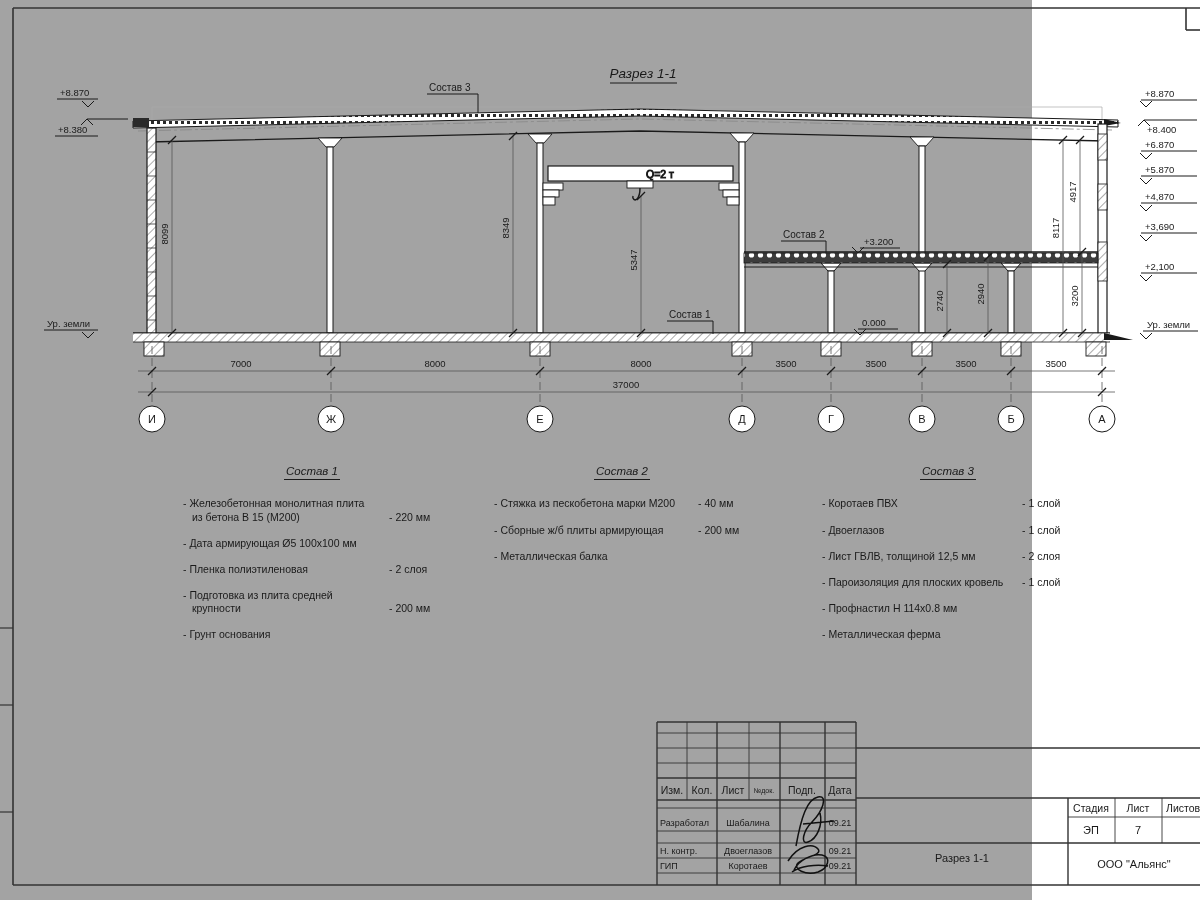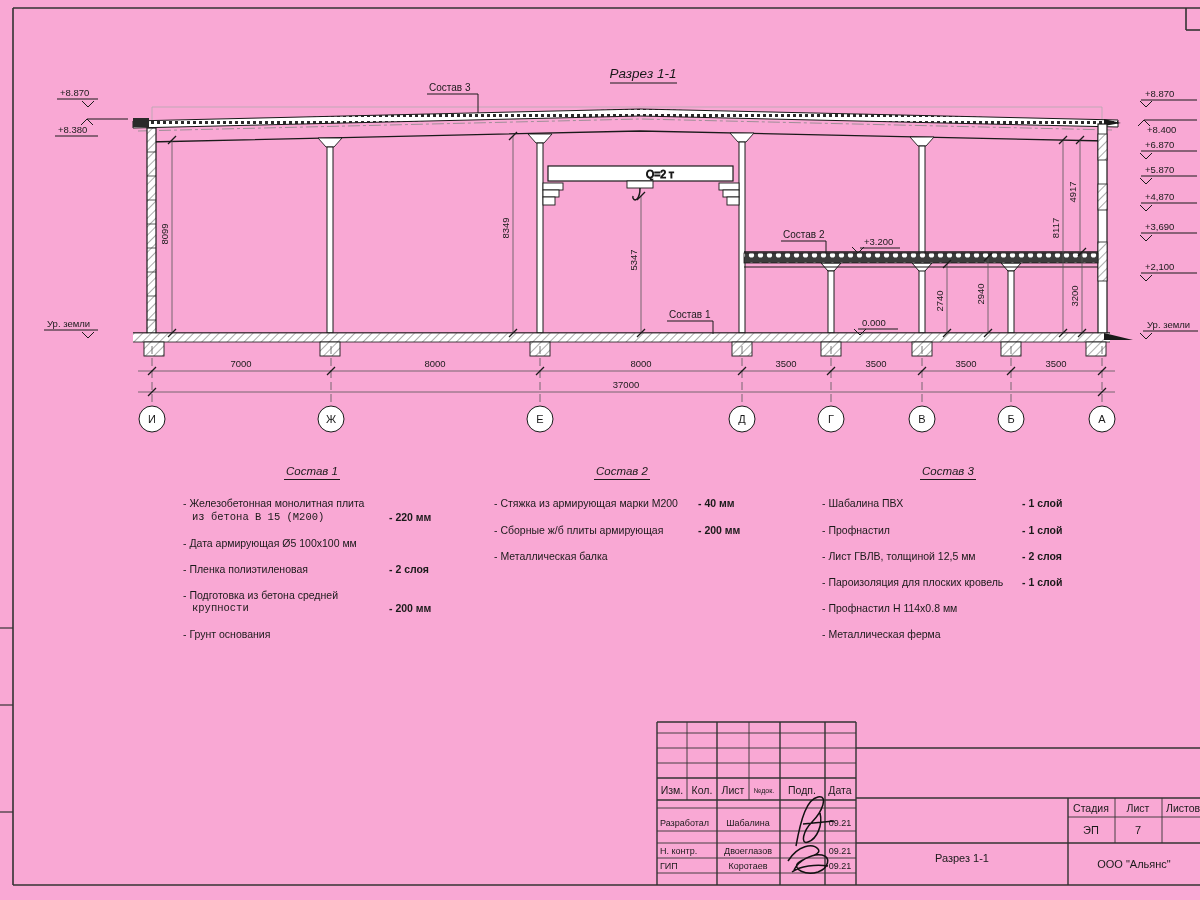--- a/index.html
+++ b/index.html
@@ -1,36 +1,36 @@
 <!DOCTYPE html>
 <html><head>
 <meta charset="utf-8">
 <style>
   html,body{margin:0;padding:0;background:#fff;}
   body{width:1200px;height:900px;overflow:hidden;font-family:"Liberation Sans",sans-serif;color:#1a1a1a;}
-  .sheet{position:relative;width:1200px;height:900px;background:#f9a8d4;}
+  .sheet{position:relative;width:1032px;height:900px;background:#a3a3a3;}
   svg{position:absolute;left:0;top:0;}
   svg text{font-family:"Liberation Sans",sans-serif;fill:#1a1a1a;}
   .dim-t{font-size:9.5px;}
   .lvl-t{font-size:9.5px;}
   .axis-t{font-size:11px;}
   .ldr-t{font-size:10px;}
   .tb-h{font-size:10.5px;}
   .tb-hs{font-size:7px;}
   .tb-r{font-size:9px;}
   .tb-b{font-size:11px;}
   .main-title{font-size:13.5px;font-style:italic;}
   .sostav{position:absolute;font-size:10.5px;line-height:1.25;}
   .sostav-title{text-align:center;margin-bottom:17px;}
   .sostav-title span{display:inline-block;font-style:italic;font-size:11.5px;border-bottom:1px solid #1a1a1a;padding:0 2px 1px;}
   .item{display:flex;justify-content:space-between;align-items:flex-end;margin-bottom:13px;}
   .itxt{width:202px;}
-  .t2{padding-left:9px;font-family:Liberation Mono, monospace;}
+  .t2{padding-left:9px;}
   .t2:empty{display:none;}
-  .ival{width:52px;flex:none;font-weight:bold;}
+  .ival{width:52px;flex:none;}
 </style>
 </head>
 <body>
 
 <div class="sheet">
 
 <svg width="1200" height="900" viewBox="0 0 1200 900">
   <defs>
     <pattern id="hatch" width="6" height="6" patternUnits="userSpaceOnUse" patternTransform="rotate(45)">
       <rect width="6" height="6" fill="#fff"></rect>
@@ -397,38 +397,38 @@
       <div class="ival"></div>
     </div>
     <div class="item">
       <div class="itxt">
           <div>- Пленка полиэтиленовая</div>
         </div>
       <div class="ival">-  2 слоя</div>
     </div>
     <div class="item">
       <div class="itxt">
-          <div>- Подготовка из бетона средней</div>
+          <div>- Подготовка из плита средней</div>
           <div class="t2">крупности</div>
         </div>
       <div class="ival">- 200 мм</div>
     </div>
     <div class="item">
       <div class="itxt">
           <div>- Грунт основания</div>
         </div>
       <div class="ival"></div>
     </div>
   </div>
 
   <div class="sostav" style="left:494px;top:464px;width:256px;">
     <div class="sostav-title"><span>Состав 2</span></div>
     <div class="item">
       <div class="itxt">
-          <div>- Стяжка из армирующая марки М200</div>
+          <div>- Стяжка из пескобетона марки М200</div>
         </div>
       <div class="ival">- 40 мм</div>
     </div>
     <div class="item">
       <div class="itxt">
           <div>- Сборные ж/б плиты армирующая</div>
         </div>
       <div class="ival">- 200 мм</div>
     </div>
     <div class="item">
@@ -436,27 +436,27 @@
           <div>- Металлическая балка</div>
         </div>
       <div class="ival"></div>
     </div>
   </div>
 
   <div class="sostav" style="left:822px;top:464px;width:252px;">
     <div class="sostav-title"><span>Состав 3</span></div>
     <div class="item">
       <div class="itxt">
-          <div>- Шабалина ПВХ</div>
+          <div>- Коротаев ПВХ</div>
         </div>
       <div class="ival">- 1 слой</div>
     </div>
     <div class="item">
       <div class="itxt">
-          <div>- Профнастил</div>
+          <div>- Двоеглазов</div>
         </div>
       <div class="ival">- 1 слой</div>
     </div>
     <div class="item">
       <div class="itxt">
           <div>- Лист ГВЛВ, толщиной 12,5 мм</div>
         </div>
       <div class="ival">- 2 слоя</div>
     </div>
     <div class="item">

